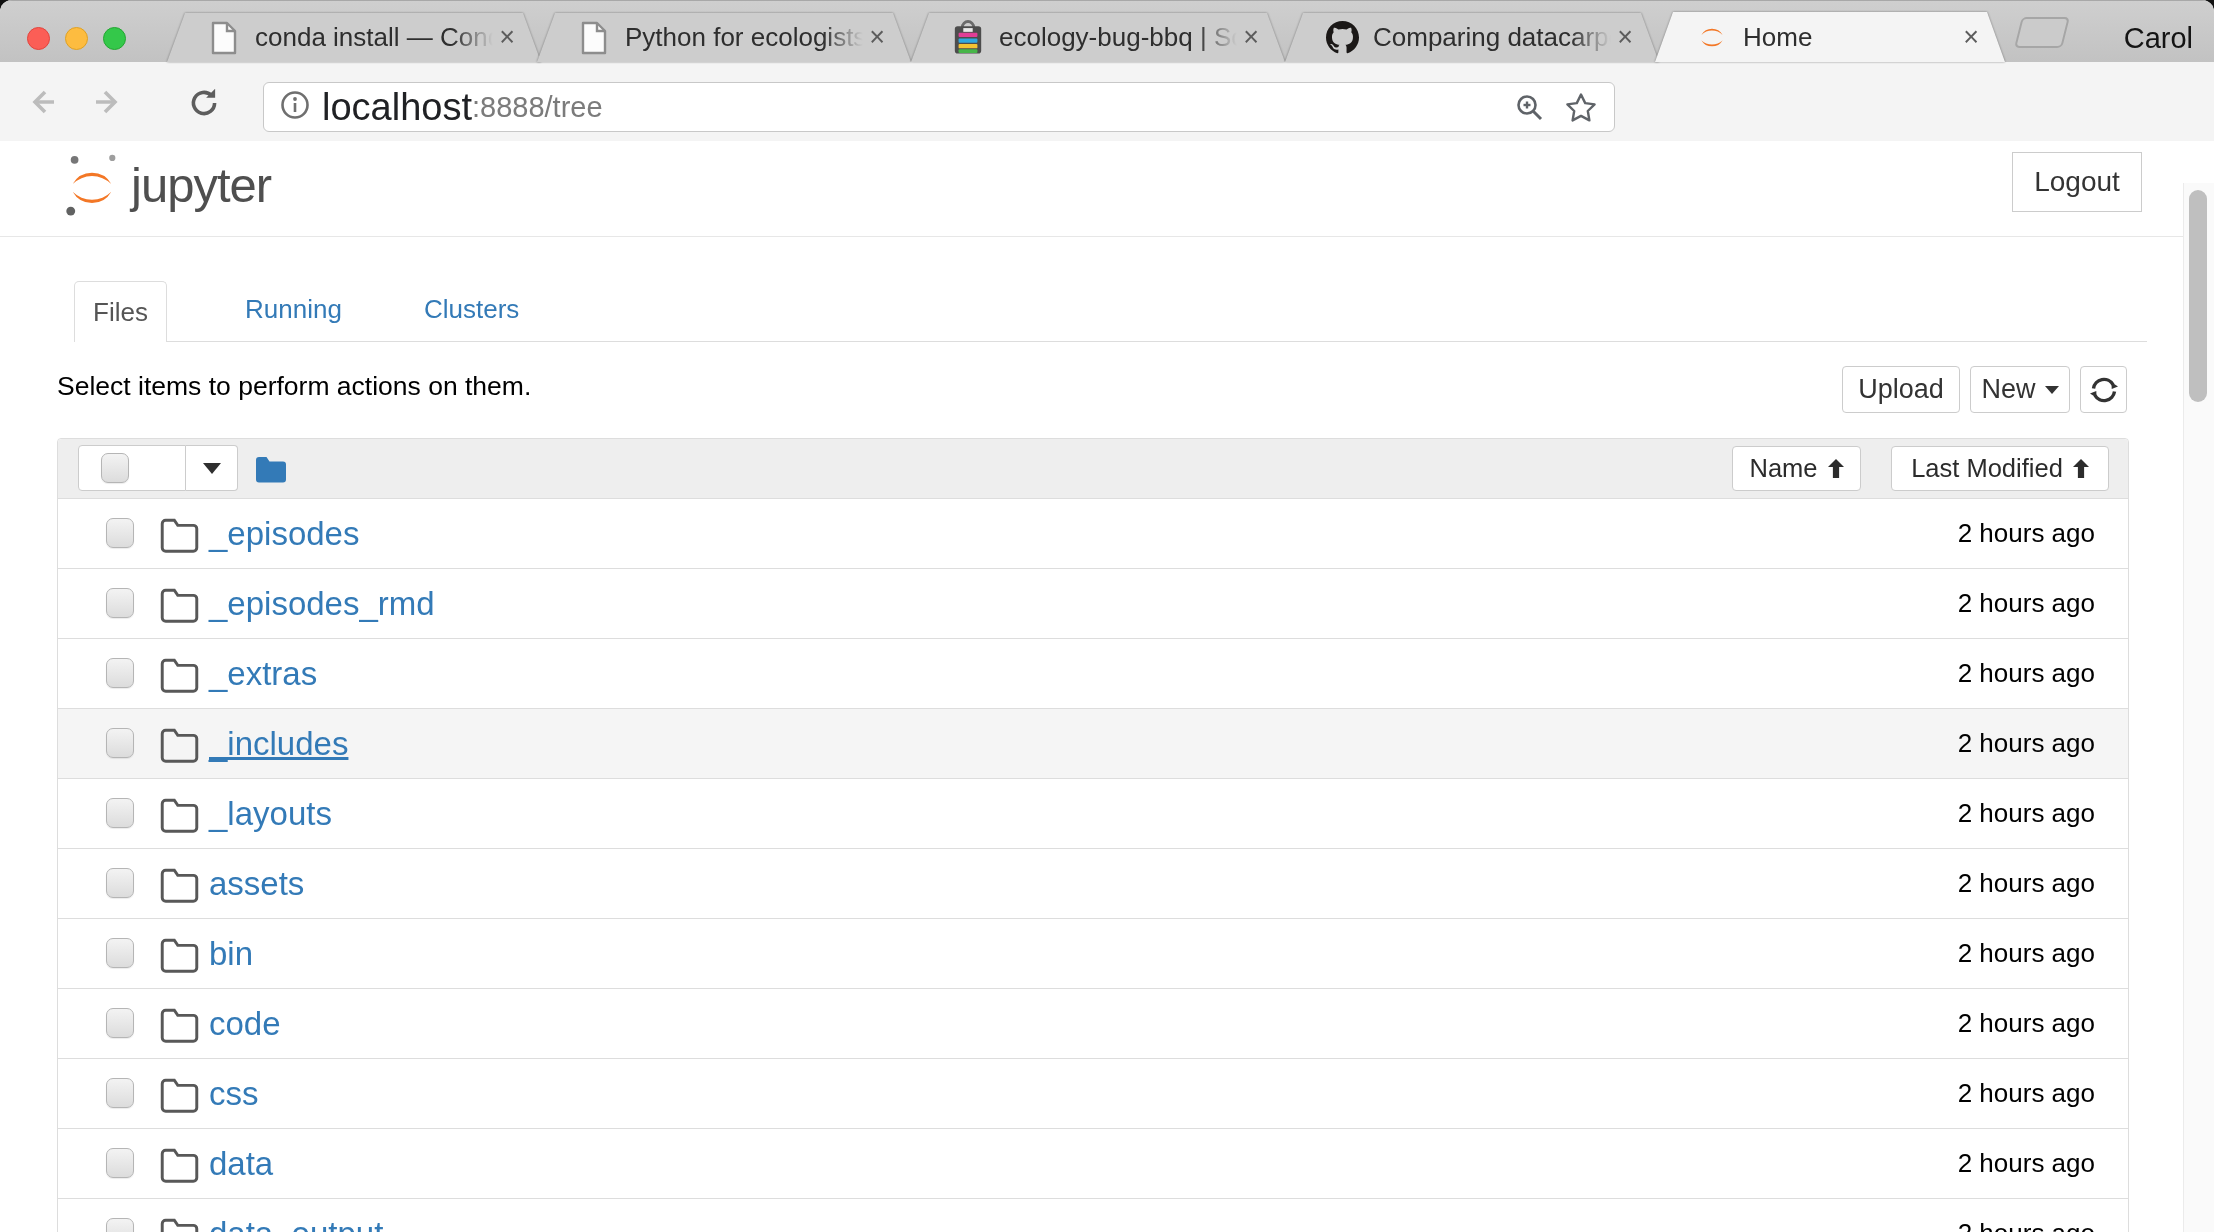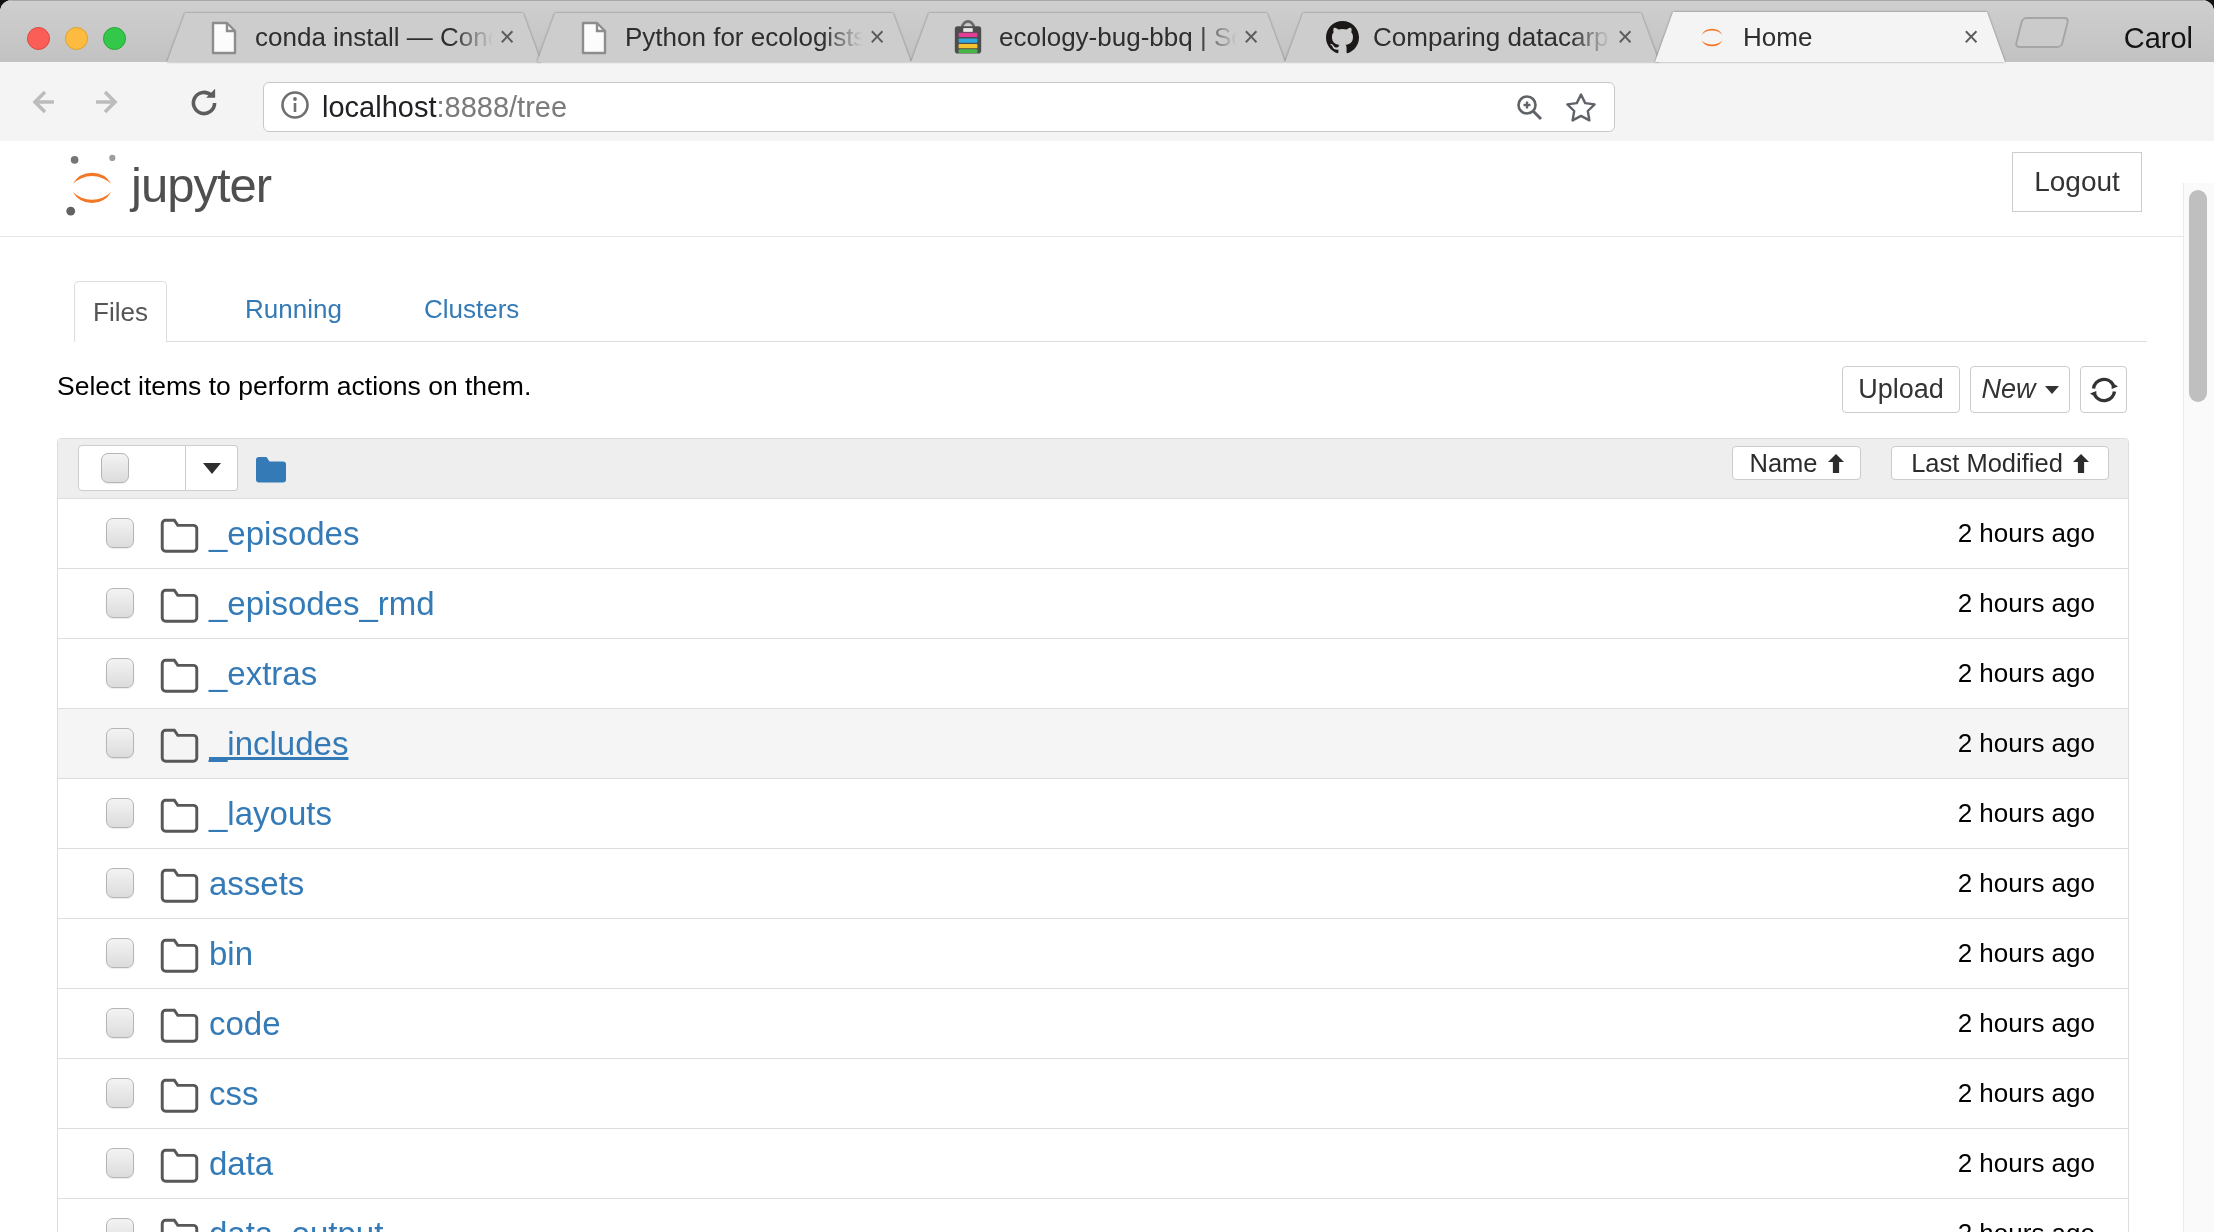--- a/index.html
+++ b/index.html
@@ -30,21 +30,21 @@
   .newtab-btn{position:absolute;left:2018px;top:17px;width:48px;height:31px;
               transform:skewX(-14deg);background:#cbcbcb;border:2px solid #a6a6a6;border-radius:5px;box-sizing:border-box;}
   .profile-name{position:absolute;right:21px;top:22px;font-size:29px;color:#141414;}
 
   
   .toolbar{position:absolute;top:62px;left:0;right:0;height:79px;background:#f4f4f4;border-bottom:1px solid #c9c9c9;}
   .navbtn{position:absolute;top:23px;}
   .urlfield{position:absolute;left:263px;top:20px;width:1352px;height:50px;background:#fff;
             border:1px solid #c8c8c8;border-radius:6px;box-sizing:border-box;
             display:flex;align-items:center;padding-left:16px;}
-  .urlhost{font-size:29px;color:#202124;margin-left:12px;}
+  .urlhost{font-size:38px;color:#202124;margin-left:12px;}
   .urlpath{font-size:29px;color:#7b7b7b;}
   .field-ic{position:absolute;top:8px;}
   .ext{position:absolute;top:81px;width:42px;height:42px;display:flex;align-items:center;justify-content:center;}
   .ext .badge0{position:absolute;right:-6px;bottom:-4px;width:23px;height:23px;background:#15c21d;border-radius:4px;
                color:#fff;font-weight:bold;font-size:17px;display:flex;align-items:center;justify-content:center;}
   .g-circle{width:42px;height:42px;border-radius:50%;background:#2bb573;color:#fff;font-size:27px;font-weight:bold;
             display:flex;align-items:center;justify-content:center;}
   .u-oct{width:39px;height:39px;background:#9d9d9d;color:#fff;font-size:25px;font-weight:bold;
          clip-path:polygon(30% 0,70% 0,100% 30%,100% 70%,70% 100%,30% 100%,0 70%,0 30%);
          display:flex;align-items:center;justify-content:center;}
@@ -71,37 +71,37 @@
              border-radius:5px 5px 0 0;z-index:2;display:flex;align-items:center;justify-content:center;
              font-size:26px;color:#555;box-sizing:border-box;}
   .navlink{position:absolute;top:13px;font-size:26px;color:#337ab7;}
   .navlink.running{left:171px;} .navlink.clusters{left:350px;}
 
   .select-msg{position:absolute;left:57px;top:371px;font-size:26.5px;color:#000;}
 
   .jbtn{position:absolute;top:366px;height:47px;background:#fff;border:1px solid #ccc;border-radius:4px;
         box-sizing:border-box;display:flex;align-items:center;justify-content:center;font-size:27px;color:#333;}
   .upload{left:1842px;width:118px;}
-  .newbtn{left:1970px;width:100px;font-style:italic;}
+  .newbtn{left:1970px;width:100px;}
   .refreshbtn{left:2080px;width:47px;}
   .caret{display:inline-block;width:0;height:0;border-left:7px solid transparent;border-right:7px solid transparent;
          border-top:8px solid #333;margin-left:9px;}
 
   
   .ftable{position:absolute;left:57px;top:438px;width:2072px;border:1px solid #ddd;border-radius:4px;box-sizing:border-box;}
   .thead{position:relative;height:59px;background:#eee;border-bottom:1px solid #ddd;border-radius:4px 4px 0 0;}
   .btngroup{position:absolute;left:20px;top:6px;height:46px;display:flex;}
   .gbtn{height:46px;background:#fff;border:1px solid #ccc;box-sizing:border-box;display:flex;align-items:center;justify-content:center;}
   .gbtn.cbbtn{width:108px;border-radius:4px 0 0 4px;justify-content:flex-start;padding-left:22px;}
   .gbtn.carbtn{width:52px;border-left:none;border-radius:0 4px 4px 0;}
   .bigcaret{width:0;height:0;border-left:9px solid transparent;border-right:9px solid transparent;border-top:11px solid #2f2f2f;}
   .cb{width:28px;height:30px;border-radius:7px;background:linear-gradient(#f3f3f3,#dcdcdc);
       border:1px solid #b5b5b5;box-sizing:border-box;box-shadow:0 1px 1px rgba(0,0,0,.08);}
   .hfolder{position:absolute;left:195px;top:15px;}
-  .sortbtn{position:absolute;top:7px;height:34px;background:#fff;border:1px solid #ccc;border-radius:4px;box-sizing:border-box;
+  .sortbtn{position:absolute;top:7px;height:45px;background:#fff;border:1px solid #ccc;border-radius:4px;box-sizing:border-box;
            display:flex;align-items:center;justify-content:center;font-size:25.5px;color:#2b2b2b;gap:10px;}
   .sort-name{left:1674px;width:129px;} .sort-mod{left:1833px;width:218px;}
 
   .frow{position:relative;height:69px;background:#fff;border-bottom:1px solid #ddd;}
   .frow:last-child{border-bottom:none;}
   .frow.hovered{background:#f5f5f5;}
   .frow .cb{position:absolute;left:48px;top:19px;}
   .rfolder{position:absolute;left:99px;top:16px;}
   .flink{position:absolute;left:151px;top:0;line-height:69px;font-size:33px;color:#337ab7;text-decoration:none;}
   .frow.hovered .flink{text-decoration:underline;}

